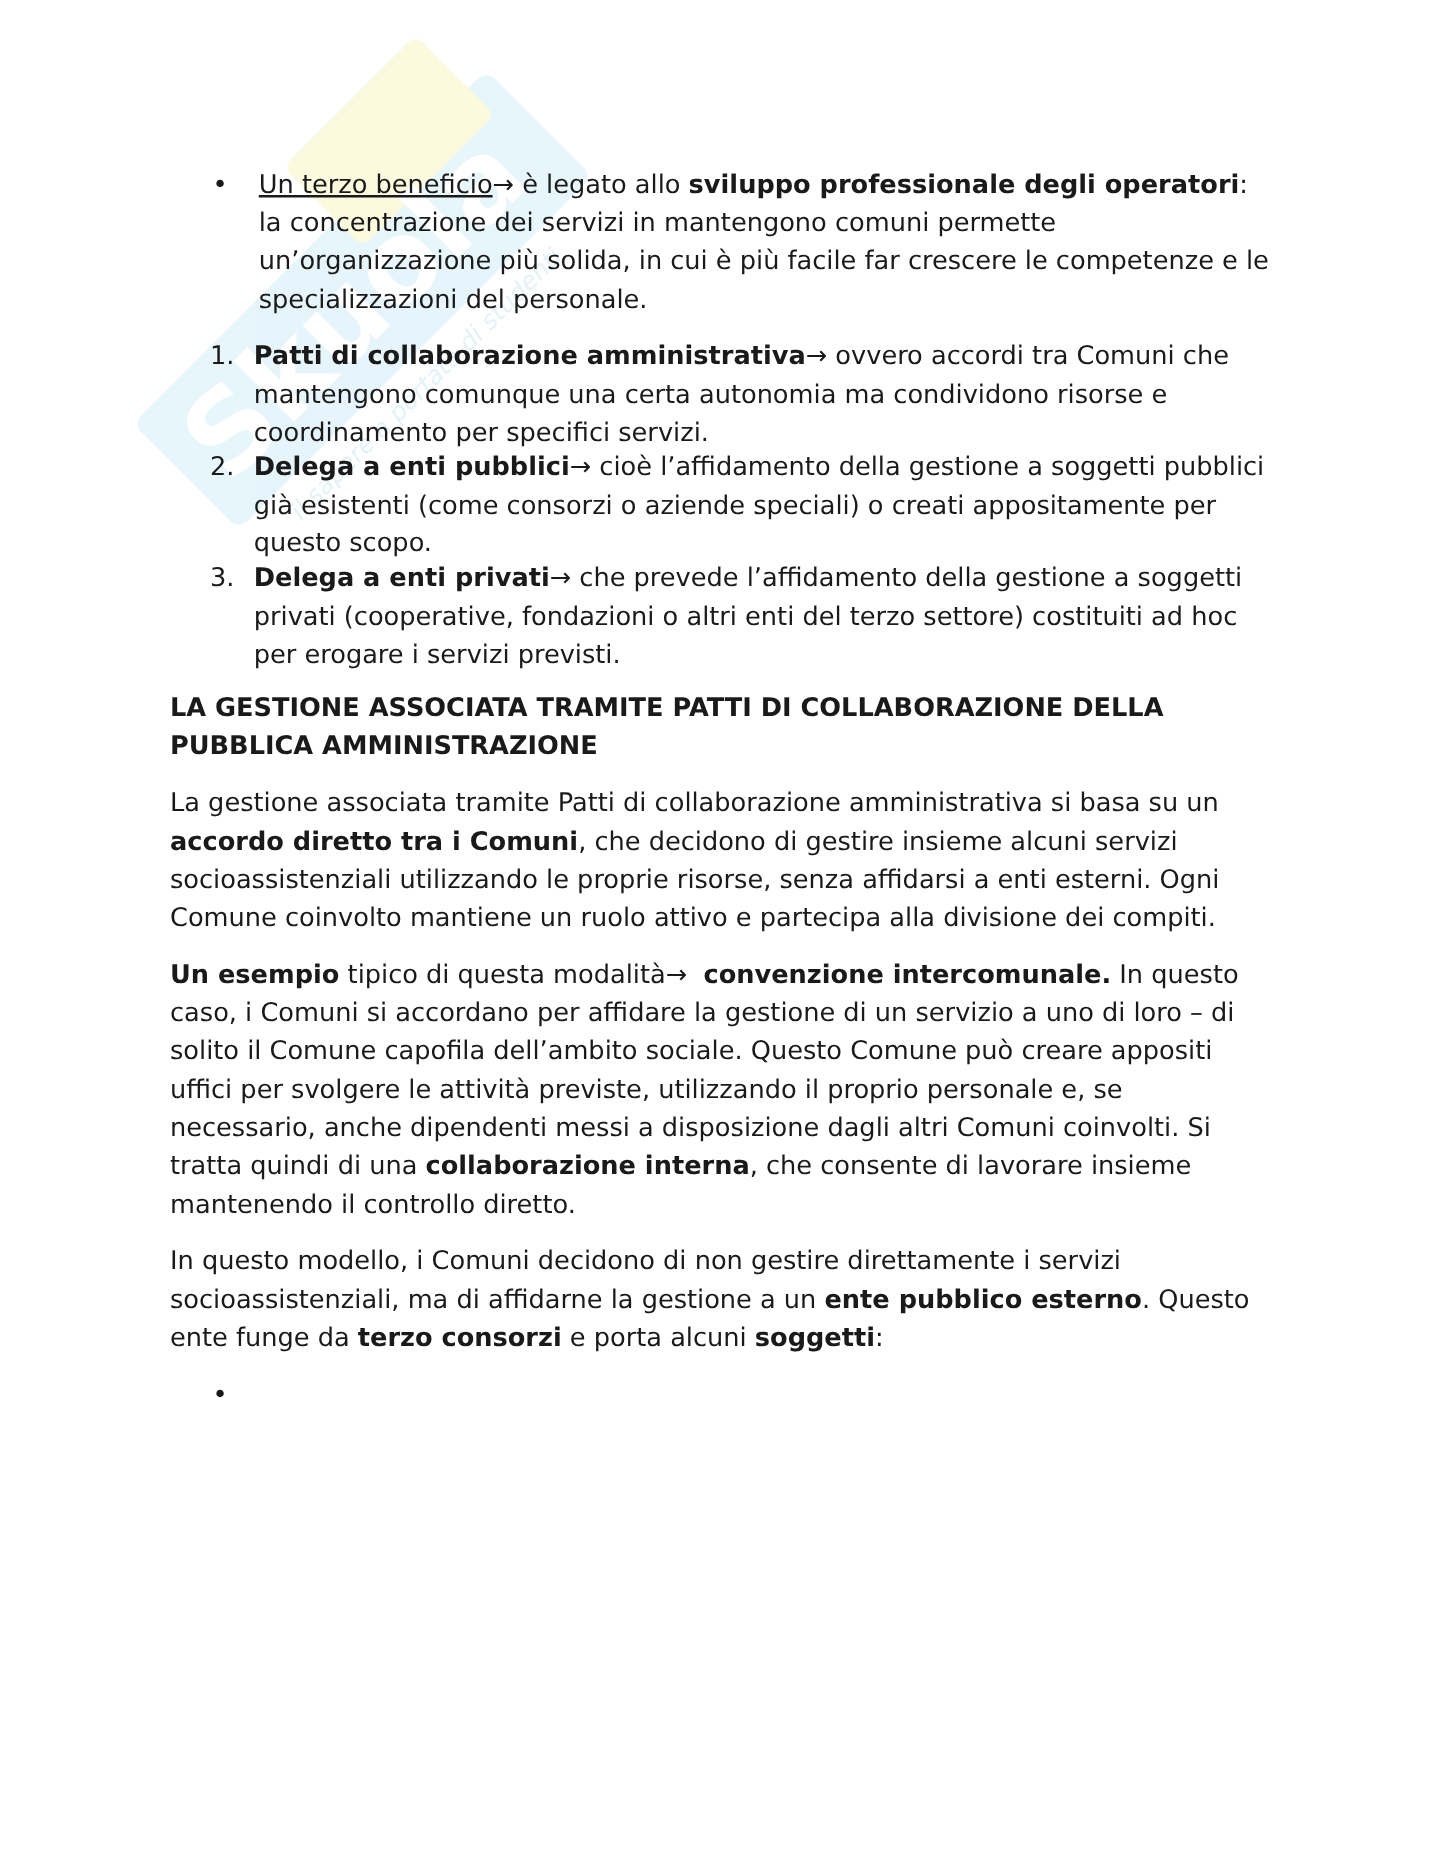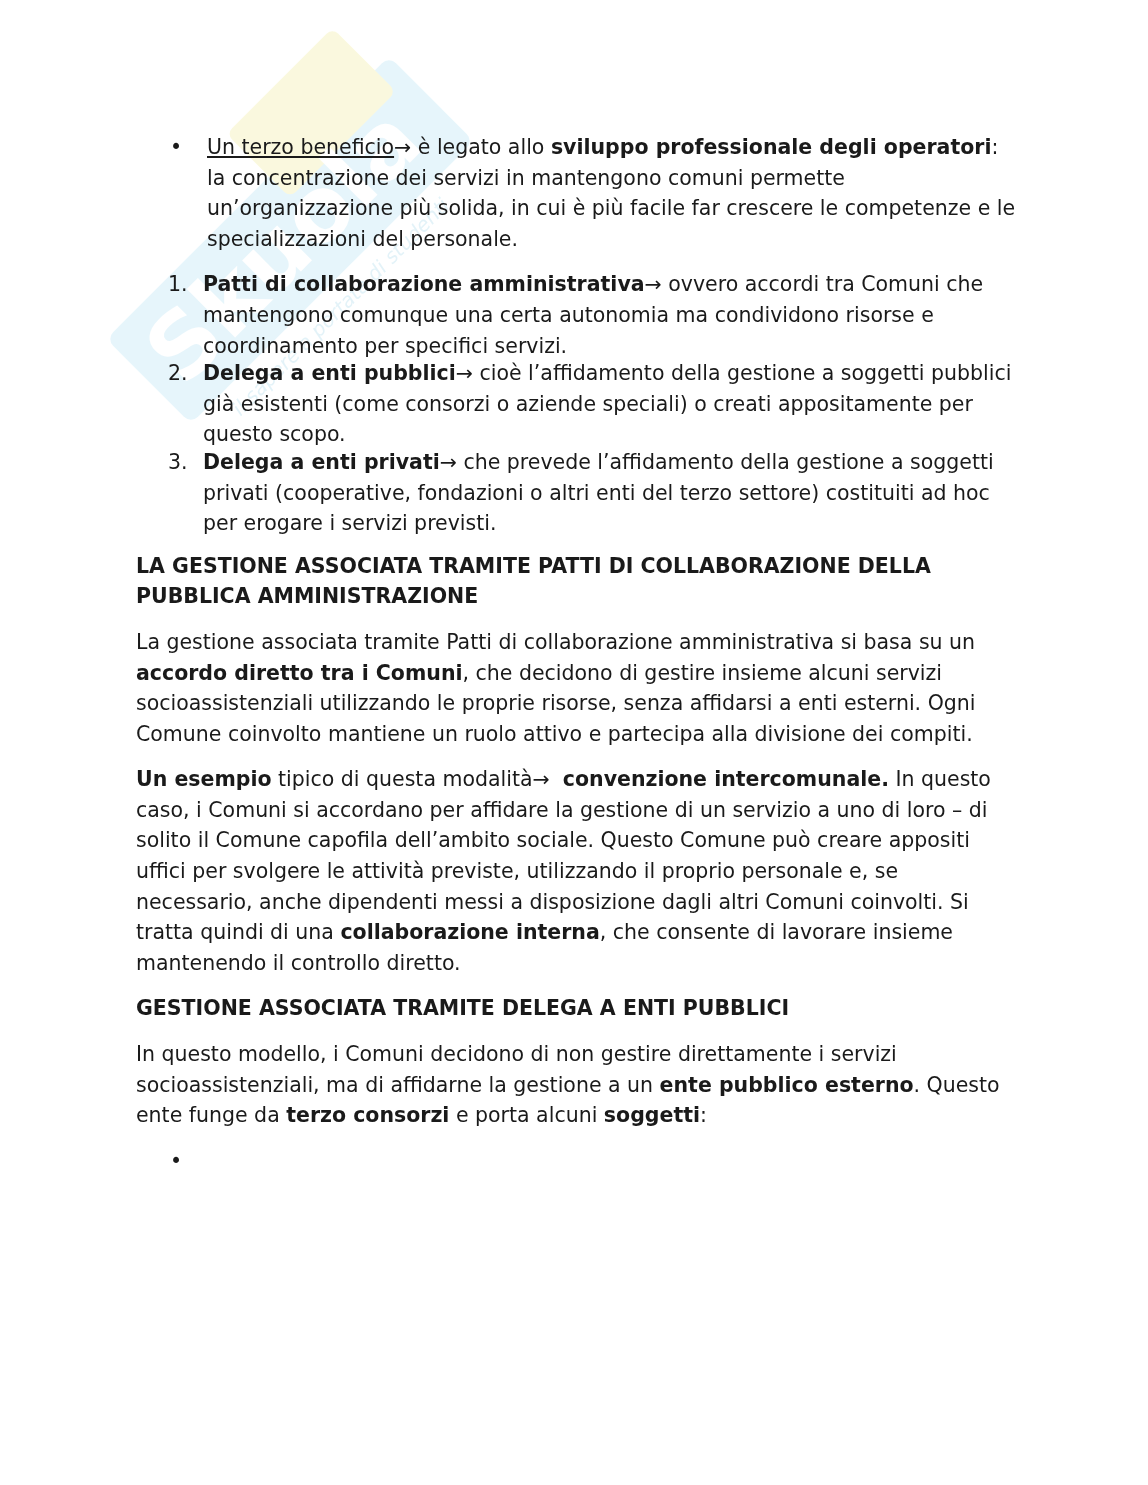--- a/index.html
+++ b/index.html
@@ -57,21 +57,20 @@
   <h2>LA GESTIONE ASSOCIATA TRAMITE PATTI DI COLLABORAZIONE DELLA PUBBLICA AMMINISTRAZIONE</h2>
 
   <p>
     <span>La gestione associata tramite Patti di collaborazione amministrativa si basa su un </span><b>accordo diretto tra i Comuni</b><span>, che decidono di gestire insieme alcuni servizi socioassistenziali utilizzando le proprie risorse, senza affidarsi a enti esterni. Ogni Comune coinvolto mantiene un ruolo attivo e partecipa alla divisione dei compiti.</span>
   </p>
 
   <p>
     <b>Un esempio</b><span> tipico di questa modalità</span><span>→</span><span style="white-space:pre">  </span><b>convenzione intercomunale.</b><span> In questo caso, i Comuni si accordano per affidare la gestione di un servizio a uno di loro – di solito il Comune capofila dell’ambito sociale. Questo Comune può creare appositi uffici per svolgere le attività previste, utilizzando il proprio personale e, se necessario, anche dipendenti messi a disposizione dagli altri Comuni coinvolti. Si tratta quindi di una </span><b>collaborazione interna</b><span>, che consente di lavorare insieme mantenendo il controllo diretto.</span>
   </p>
 
-  <h2>GESTIONE ASSOCIATA TRAMITE DELEGA A ENTI PUBBLICI</h2>
 
   <p>
     <span>In questo modello, i Comuni decidono di non gestire direttamente i servizi socioassistenziali, ma di affidarne la gestione a un </span><b>ente pubblico esterno</b><span>. Questo ente funge da </span><b>terzo consorzi</b><span> e porta alcuni </span><b>soggetti</b><span>:</span>
   </p>
 
   <div class="bul" style="padding-left:67px">
     <span class="dot">•</span>
   </div>
 
 </div>

